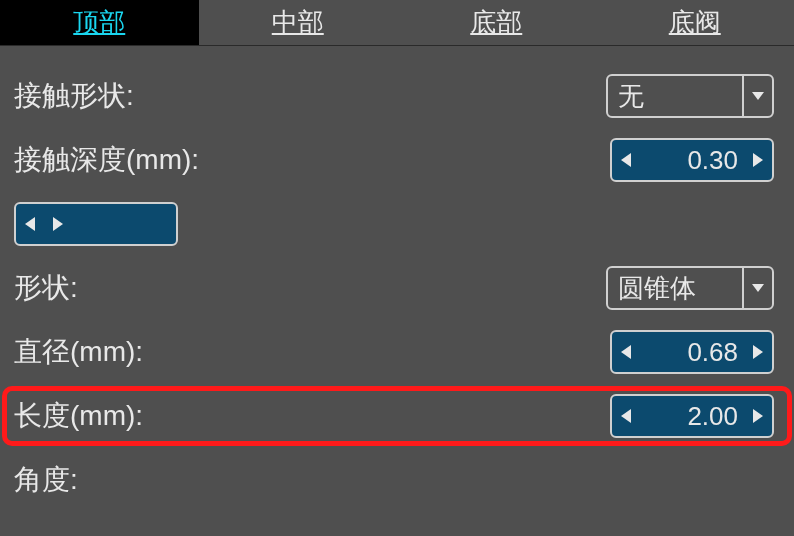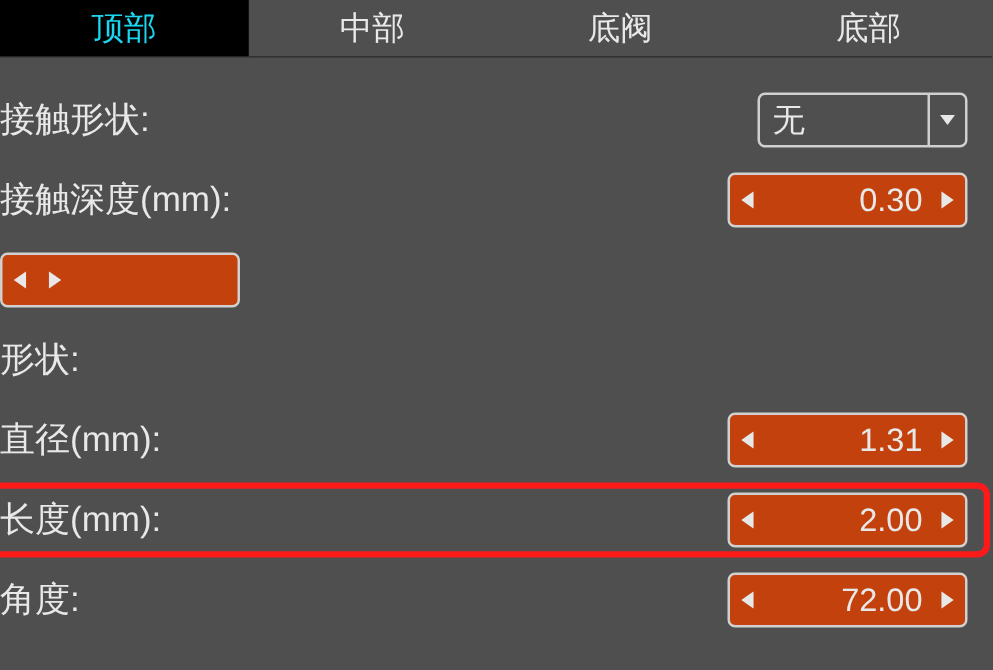--- a/index.html
+++ b/index.html
@@ -19,27 +19,28 @@
   }
   .tab {
     flex: 1;
     display: flex;
     align-items: center;
     justify-content: center;
     font-size: 26px;
     color: #e8e8e8;
     cursor: pointer;
     position: relative;
+    text-decoration: underline;
   }
   .tab.active {
     background: #000000;
     color: #1ad6ef;
   }
   .content {
-    padding: 18px 14px 0 0;
+    padding: 18px 14px 0 14px;
   }
   .row {
     display: flex;
     align-items: center;
     justify-content: space-between;
     height: 64px;
     position: relative;
   }
   .row .label {
     font-size: 28px;
@@ -68,25 +69,25 @@
   .select-arrow {
     width: 30px;
     height: 100%;
     border-left: 2px solid #d0d0d0;
     display: flex;
     align-items: center;
     justify-content: center;
   }
   .select-arrow svg { width: 12px; height: 8px; fill: #e8e8e8; }
   .spinner {
-    width: 192px;
+    width: 164px;
     height: 44px;
     border: 2px solid #d0d0d0;
     border-radius: 6px;
-    background: #c2410c;
+    background: #0c4a6e;
     display: flex;
     align-items: center;
   }
   .spinner .btn {
     width: 28px;
     height: 100%;
     display: flex;
     align-items: center;
     justify-content: center;
     cursor: pointer;
@@ -114,24 +115,24 @@
 <body>
 
 <div class="tabs">
   <div class="tab active">
       <span>顶部</span>
     </div>
   <div class="tab">
       <span>中部</span>
     </div>
   <div class="tab">
+      <span>底部</span>
+    </div>
+  <div class="tab">
       <span>底阀</span>
-    </div>
-  <div class="tab">
-      <span>底部</span>
     </div>
 </div>
 
 <div class="content">
 
   <div class="row">
     <div class="label">接触形状:</div>
     <div class="control select">
       <div class="select-text">无</div>
       <div class="select-arrow">
@@ -169,31 +170,39 @@
       <div class="btn">
           <svg viewBox="0 0 10 14">
             <path d="M0 0 L10 7 L0 14 Z"></path>
           </svg>
         </div>
     </div>
   </div>
 
   <div class="row">
     <div class="label">形状:</div>
+    <div class="control select">
+      <div class="select-text">圆锥体</div>
+      <div class="select-arrow">
+          <svg viewBox="0 0 12 8">
+            <path d="M0 0 L12 0 L6 8 Z"></path>
+          </svg>
+        </div>
+    </div>
   </div>
 
   <div class="row">
     <div class="label">直径(mm):</div>
     <div class="control spinner">
       <div class="btn">
           <svg viewBox="0 0 10 14">
             <path d="M10 0 L10 14 L0 7 Z"></path>
           </svg>
         </div>
-      <div class="value">1.31</div>
+      <div class="value">0.68</div>
       <div class="btn">
           <svg viewBox="0 0 10 14">
             <path d="M0 0 L10 7 L0 14 Z"></path>
           </svg>
         </div>
     </div>
   </div>
 
   <div class="row">
     <div class="highlight-box"></div>
@@ -208,28 +217,15 @@
       <div class="btn">
           <svg viewBox="0 0 10 14">
             <path d="M0 0 L10 7 L0 14 Z"></path>
           </svg>
         </div>
     </div>
   </div>
 
   <div class="row">
     <div class="label">角度:</div>
-    <div class="control spinner">
-      <div class="btn">
-          <svg viewBox="0 0 10 14">
-            <path d="M10 0 L10 14 L0 7 Z"></path>
-          </svg>
-        </div>
-      <div class="value">72.00</div>
-      <div class="btn">
-          <svg viewBox="0 0 10 14">
-            <path d="M0 0 L10 7 L0 14 Z"></path>
-          </svg>
-        </div>
-    </div>
   </div>
 
 </div>
 
 </body></html>

